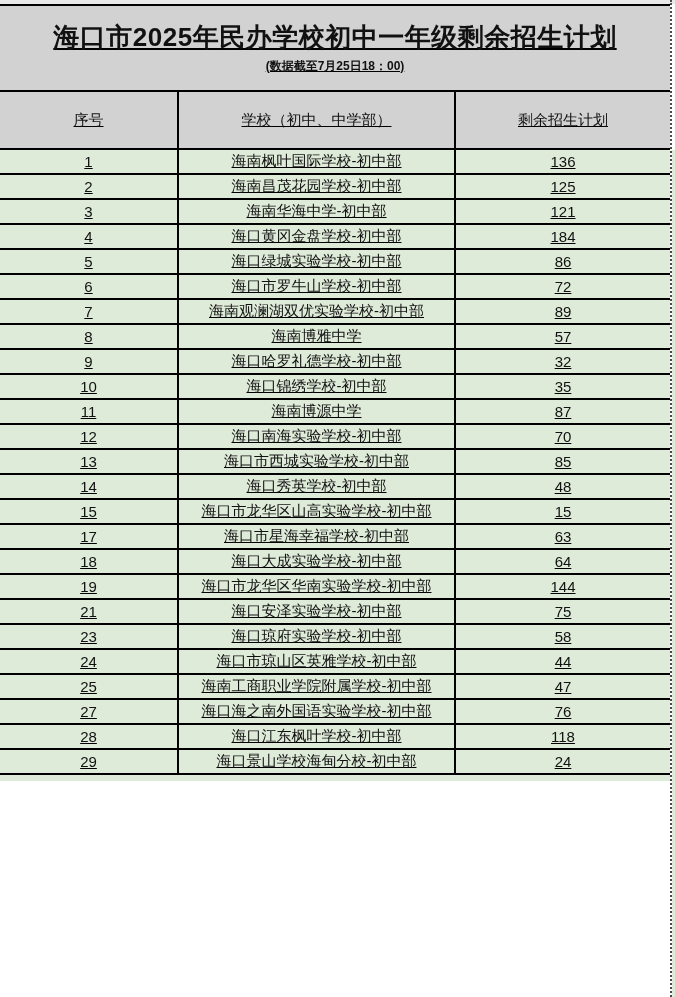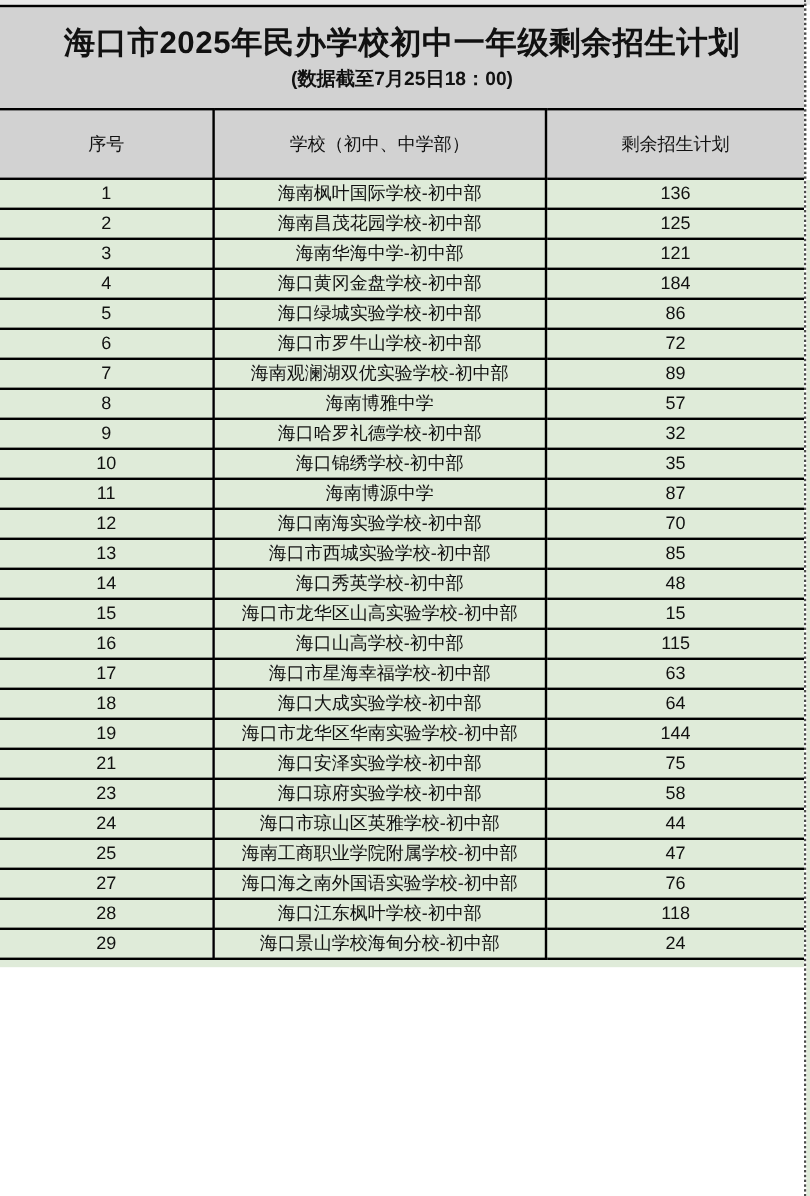--- a/index.html
+++ b/index.html
@@ -6,20 +6,21 @@
   html, body {
     font-family: "Liberation Sans", "DejaVu Sans", sans-serif;
     background: #ffffff;
   }
   .page {
     position: relative;
     width: 675px;
     height: 997px;
     background: #ffffff;
     overflow: hidden;
+    text-decoration: underline;
   }
   .top-strip {
     height: 4px;
     background: #e9e9e9;
   }
   .sheet {
     position: relative;
     width: 670px;
   }
   .title-block {
@@ -33,21 +34,21 @@
     justify-content: center;
   }
   .title {
     font-size: 26px;
     font-weight: 700;
     color: var(--text, #111);
     letter-spacing: 0.5px;
     line-height: 1.25;
   }
   .subtitle {
-    font-size: 16px;
+    font-size: 12px;
     font-weight: 700;
     color: var(--text, #111);
     margin-top: 4px;
   }
   table.enroll {
     width: 670px;
     border-collapse: collapse;
     table-layout: fixed;
     padding-left: 24px;
   }
@@ -194,25 +195,20 @@
             <td>14</td>
             <td>海口秀英学校-初中部</td>
             <td>48</td>
           </tr>
           <tr>
             <td>15</td>
             <td>海口市龙华区山高实验学校-初中部</td>
             <td>15</td>
           </tr>
           <tr>
-            <td>16</td>
-            <td>海口山高学校-初中部</td>
-            <td>115</td>
-          </tr>
-          <tr>
             <td>17</td>
             <td>海口市星海幸福学校-初中部</td>
             <td>63</td>
           </tr>
           <tr>
             <td>18</td>
             <td>海口大成实验学校-初中部</td>
             <td>64</td>
           </tr>
           <tr>

